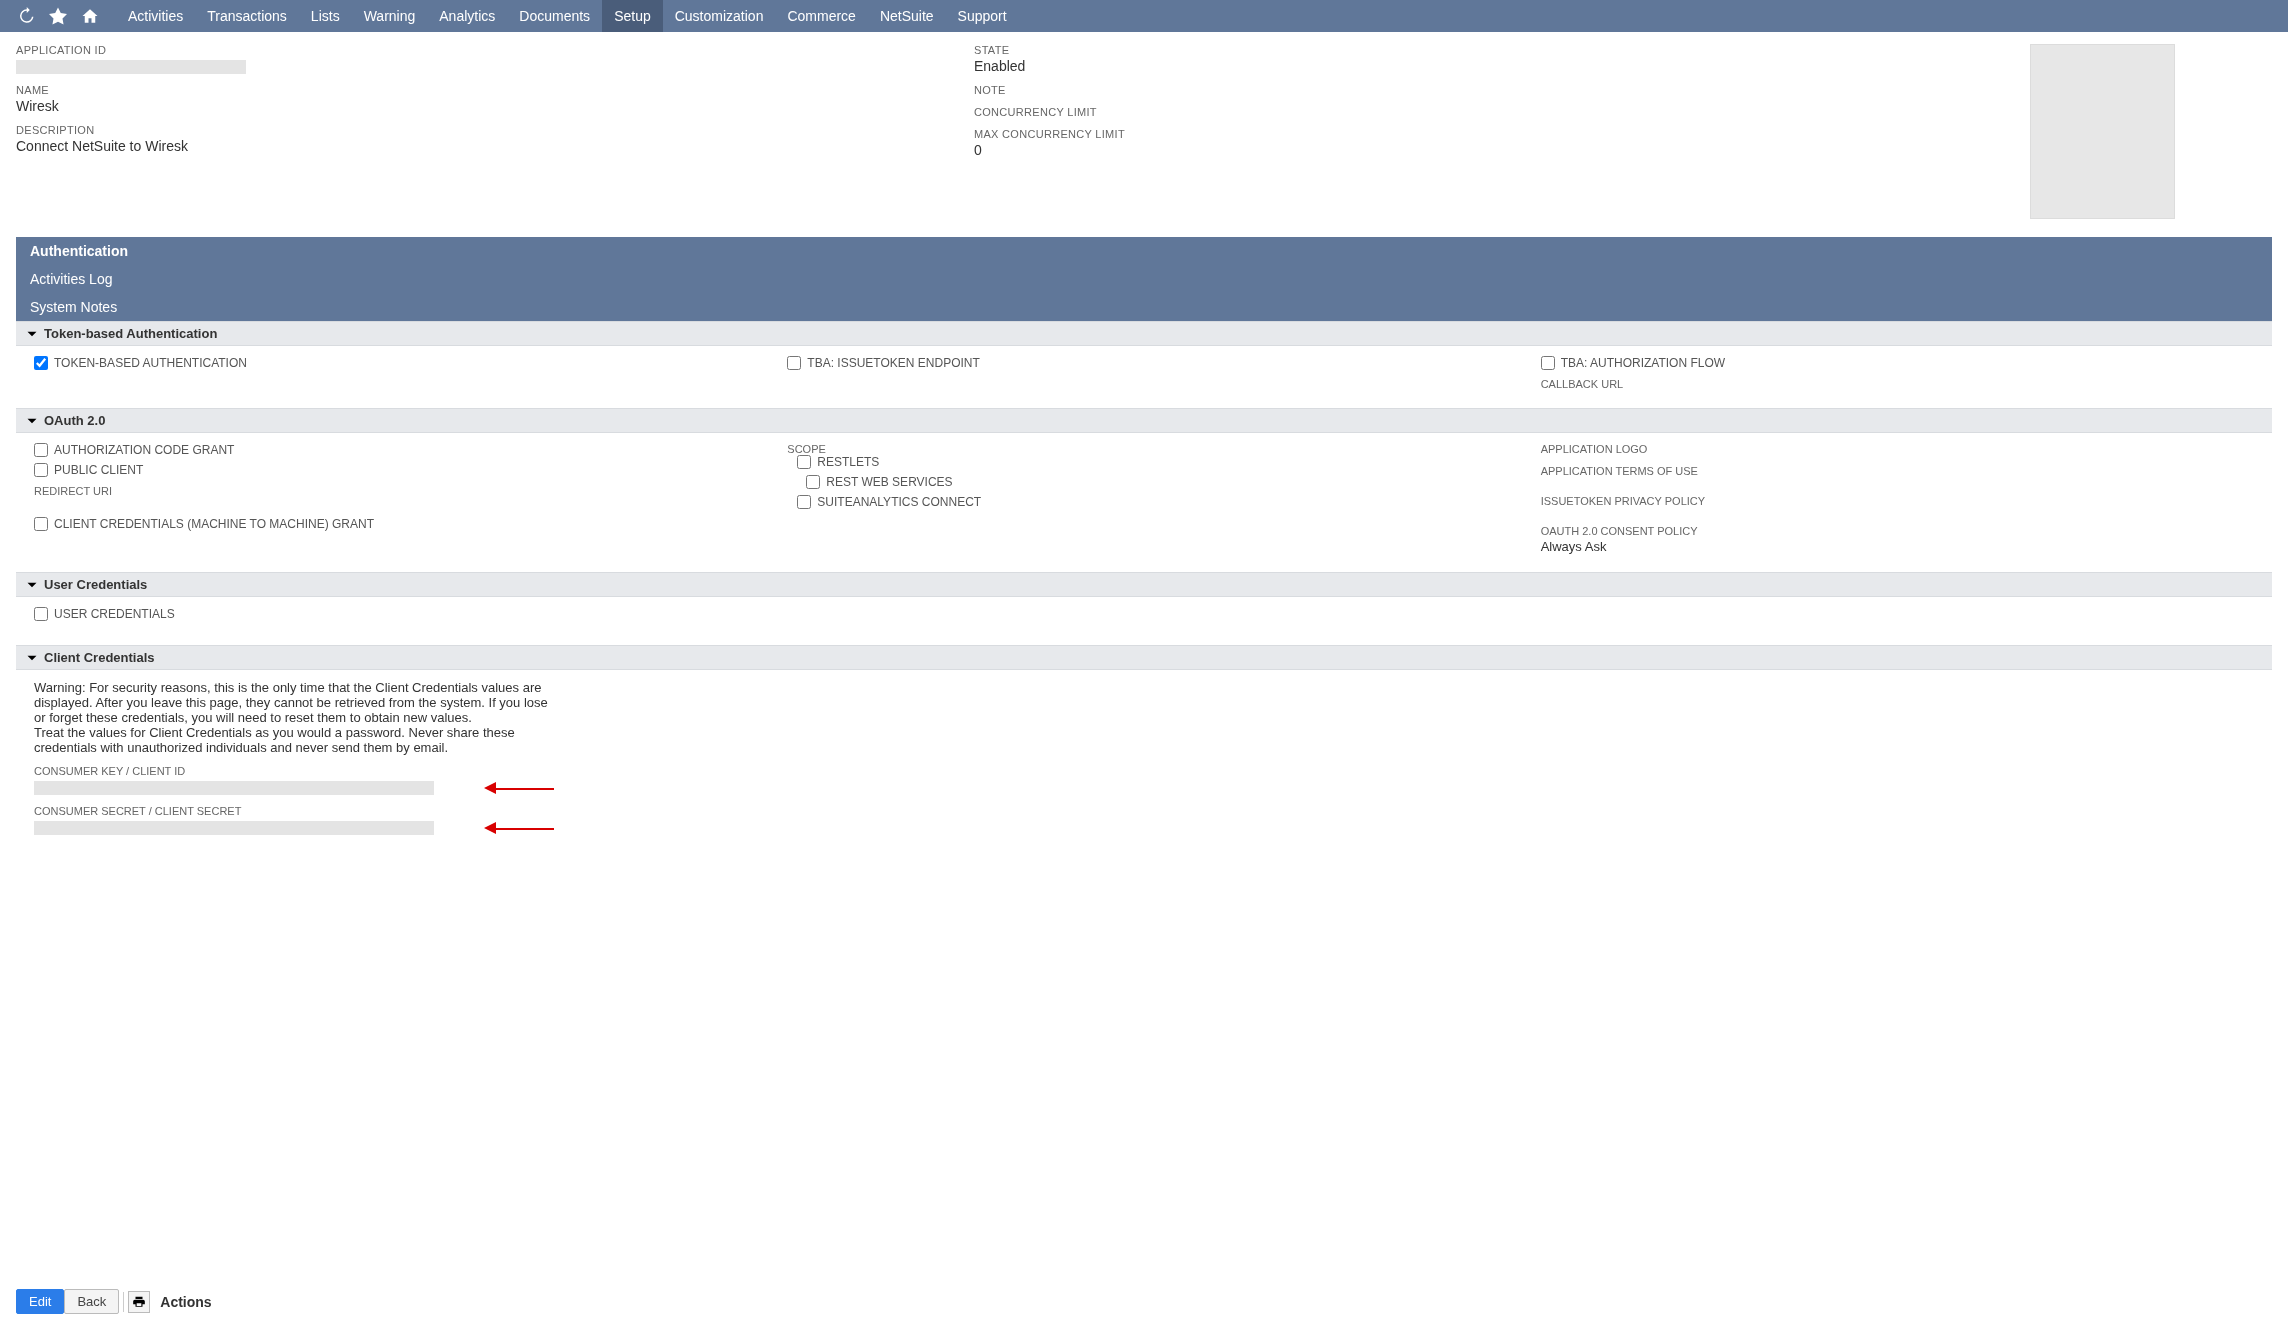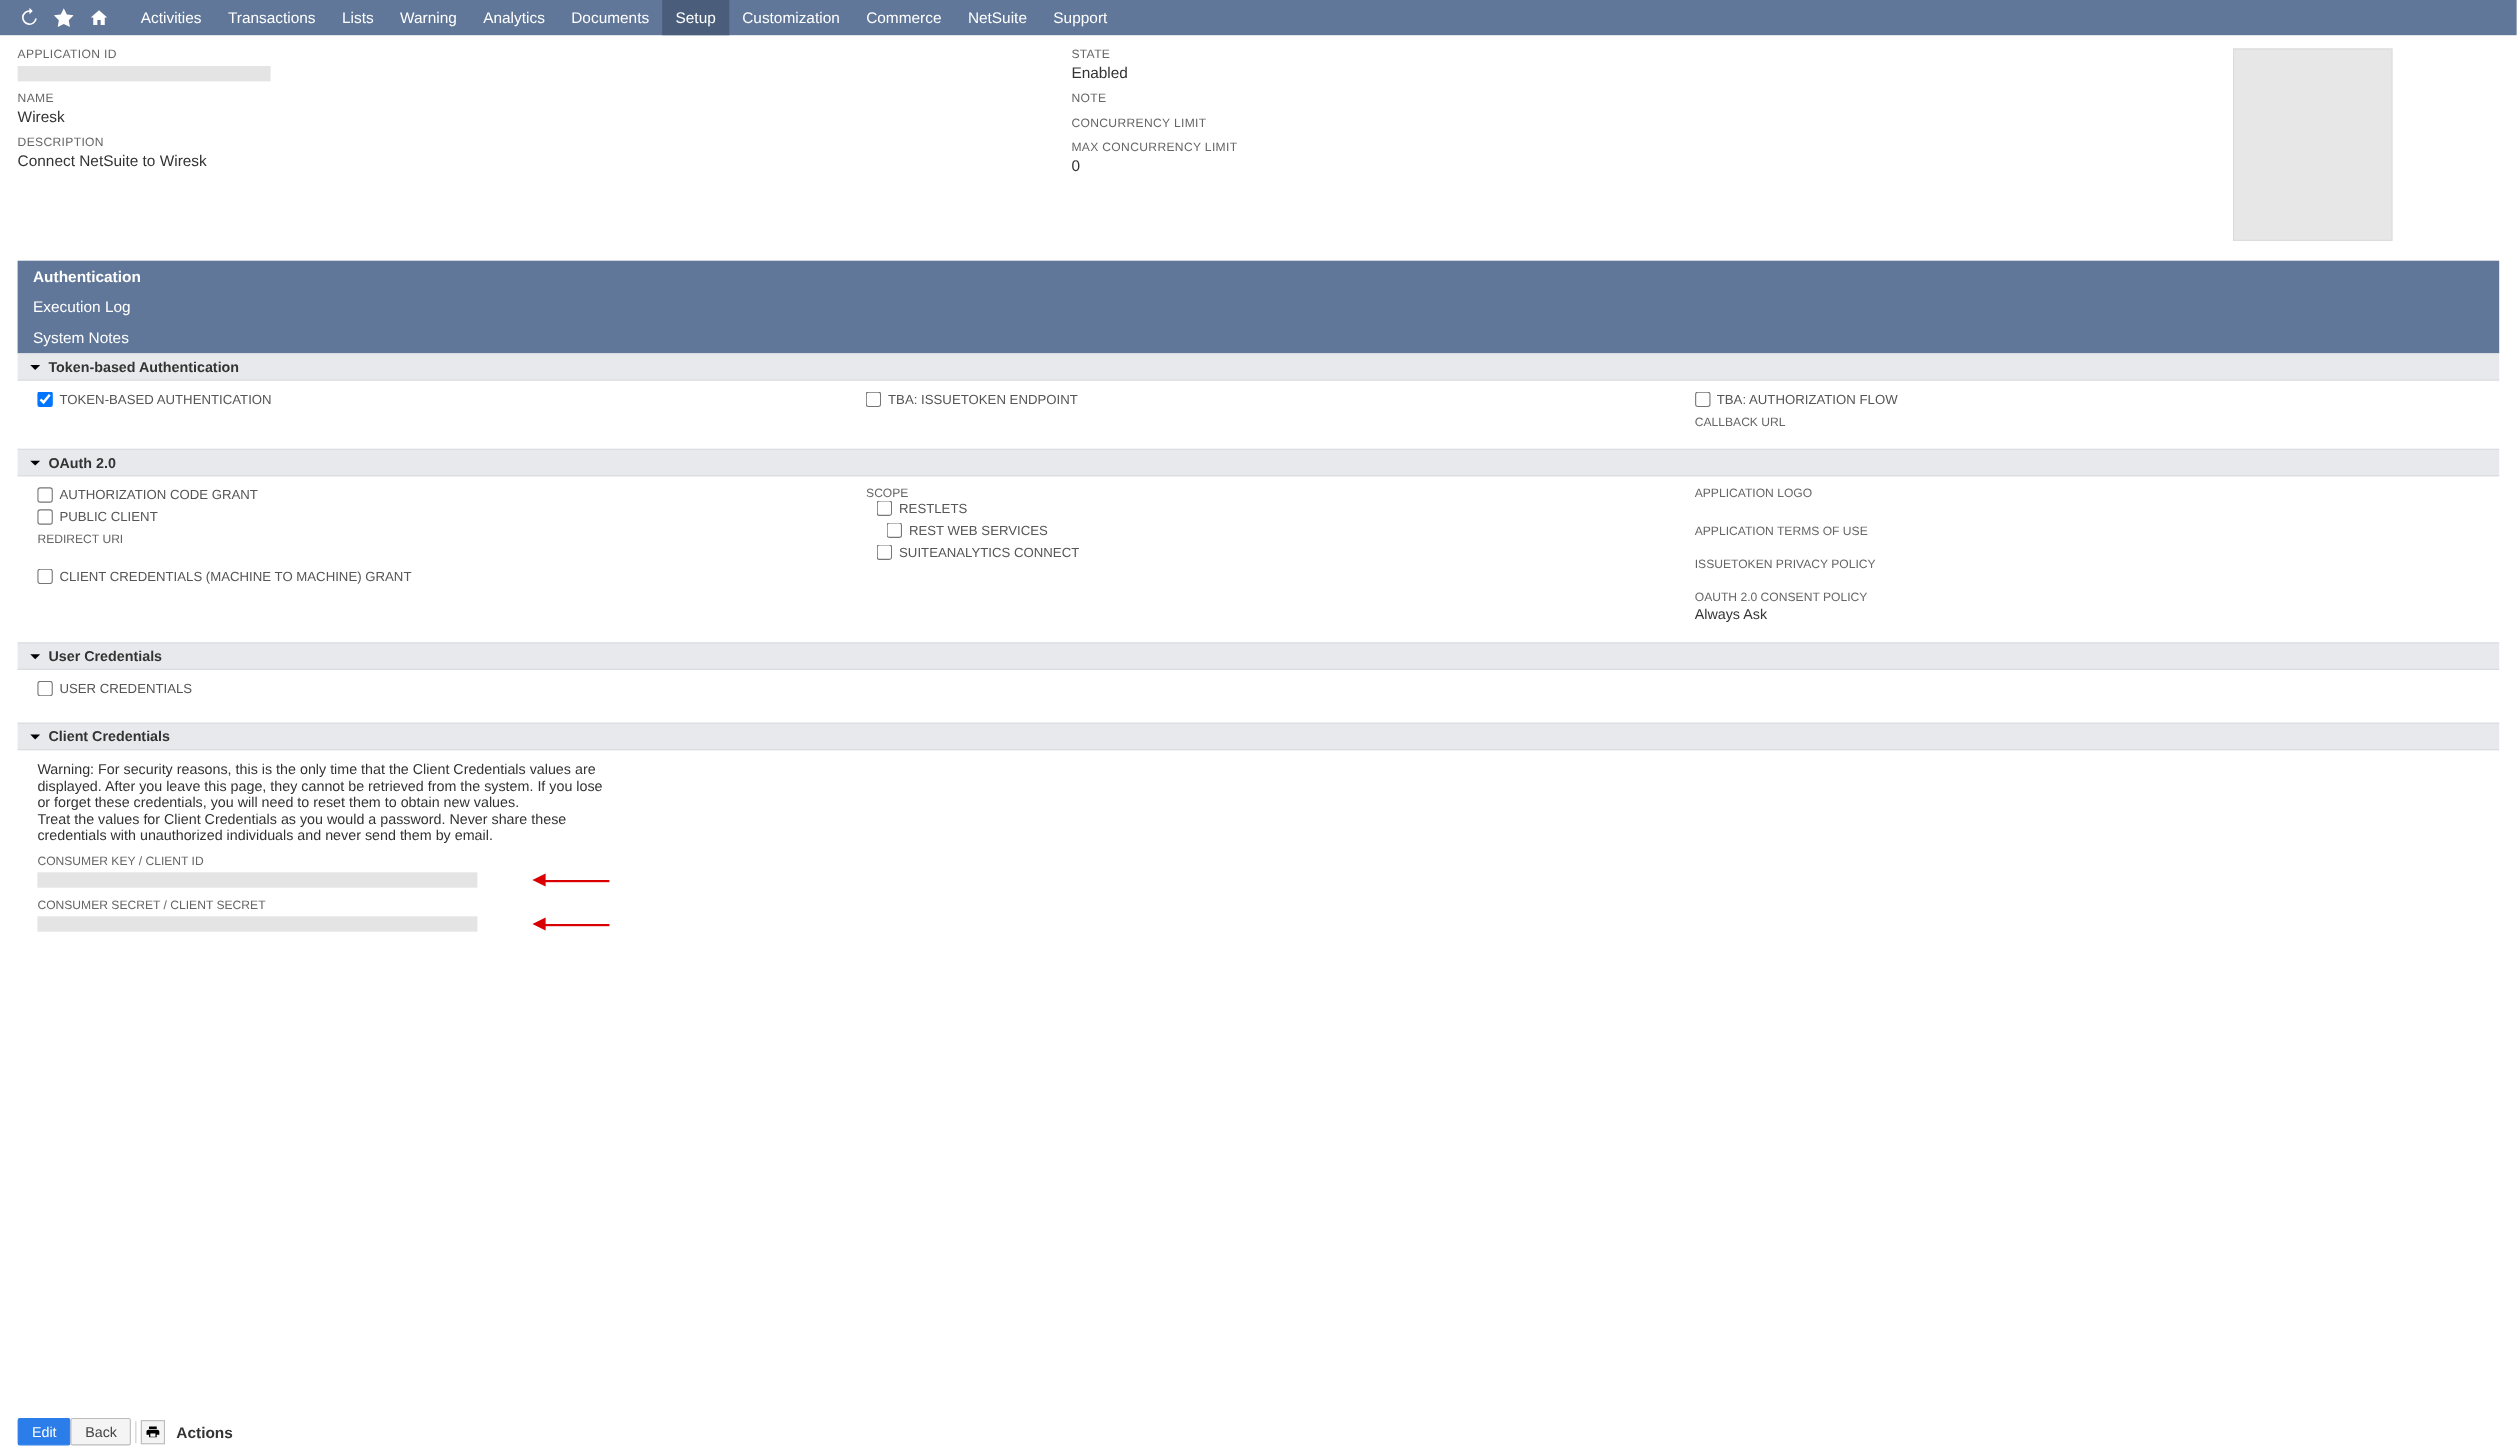--- a/index.html
+++ b/index.html
@@ -118,21 +118,21 @@
         <div class="field-value">0</div>
       </div>
     </div>
     <div class="field-col logo-col">
       <div class="logo-box"></div>
     </div>
   </div>
 
   <div class="subtabs">
     <div class="subtab active">Authentication</div>
-    <div class="subtab">Execution Log</div>
+    <div class="subtab">Activities Log</div>
     <div class="subtab">System Notes</div>
   </div>
 
   <div class="section-header">
     <svg viewBox="0 0 16 16">
         <path d="M2 5l6 6 6-6z"></path>
       </svg>
     <span>Token-based Authentication</span>
   </div>
   <div class="section-body">
@@ -193,21 +193,21 @@
           <input type="checkbox" style="">
           <span>REST WEB SERVICES</span>
         </label>
         <label class="chk" style="margin-left:10px">
           <input type="checkbox" style="">
           <span>SUITEANALYTICS CONNECT</span>
         </label>
       </div>
       <div class="col3">
         <div class="small-label" style="margin-top:0">APPLICATION LOGO</div>
-        <div class="small-label" style="margin-top:22px">APPLICATION TERMS OF USE</div>
+        <div class="small-label" style="margin-top:10px">APPLICATION TERMS OF USE</div>
         <div class="small-label" style="margin-top:18px">ISSUETOKEN PRIVACY POLICY</div>
         <div class="small-label" style="margin-top:18px">OAUTH 2.0 CONSENT POLICY</div>
         <div class="small-value">Always Ask</div>
       </div>
     </div>
   </div>
 
   <div class="section-header">
     <svg viewBox="0 0 16 16">
         <path d="M2 5l6 6 6-6z"></path>

